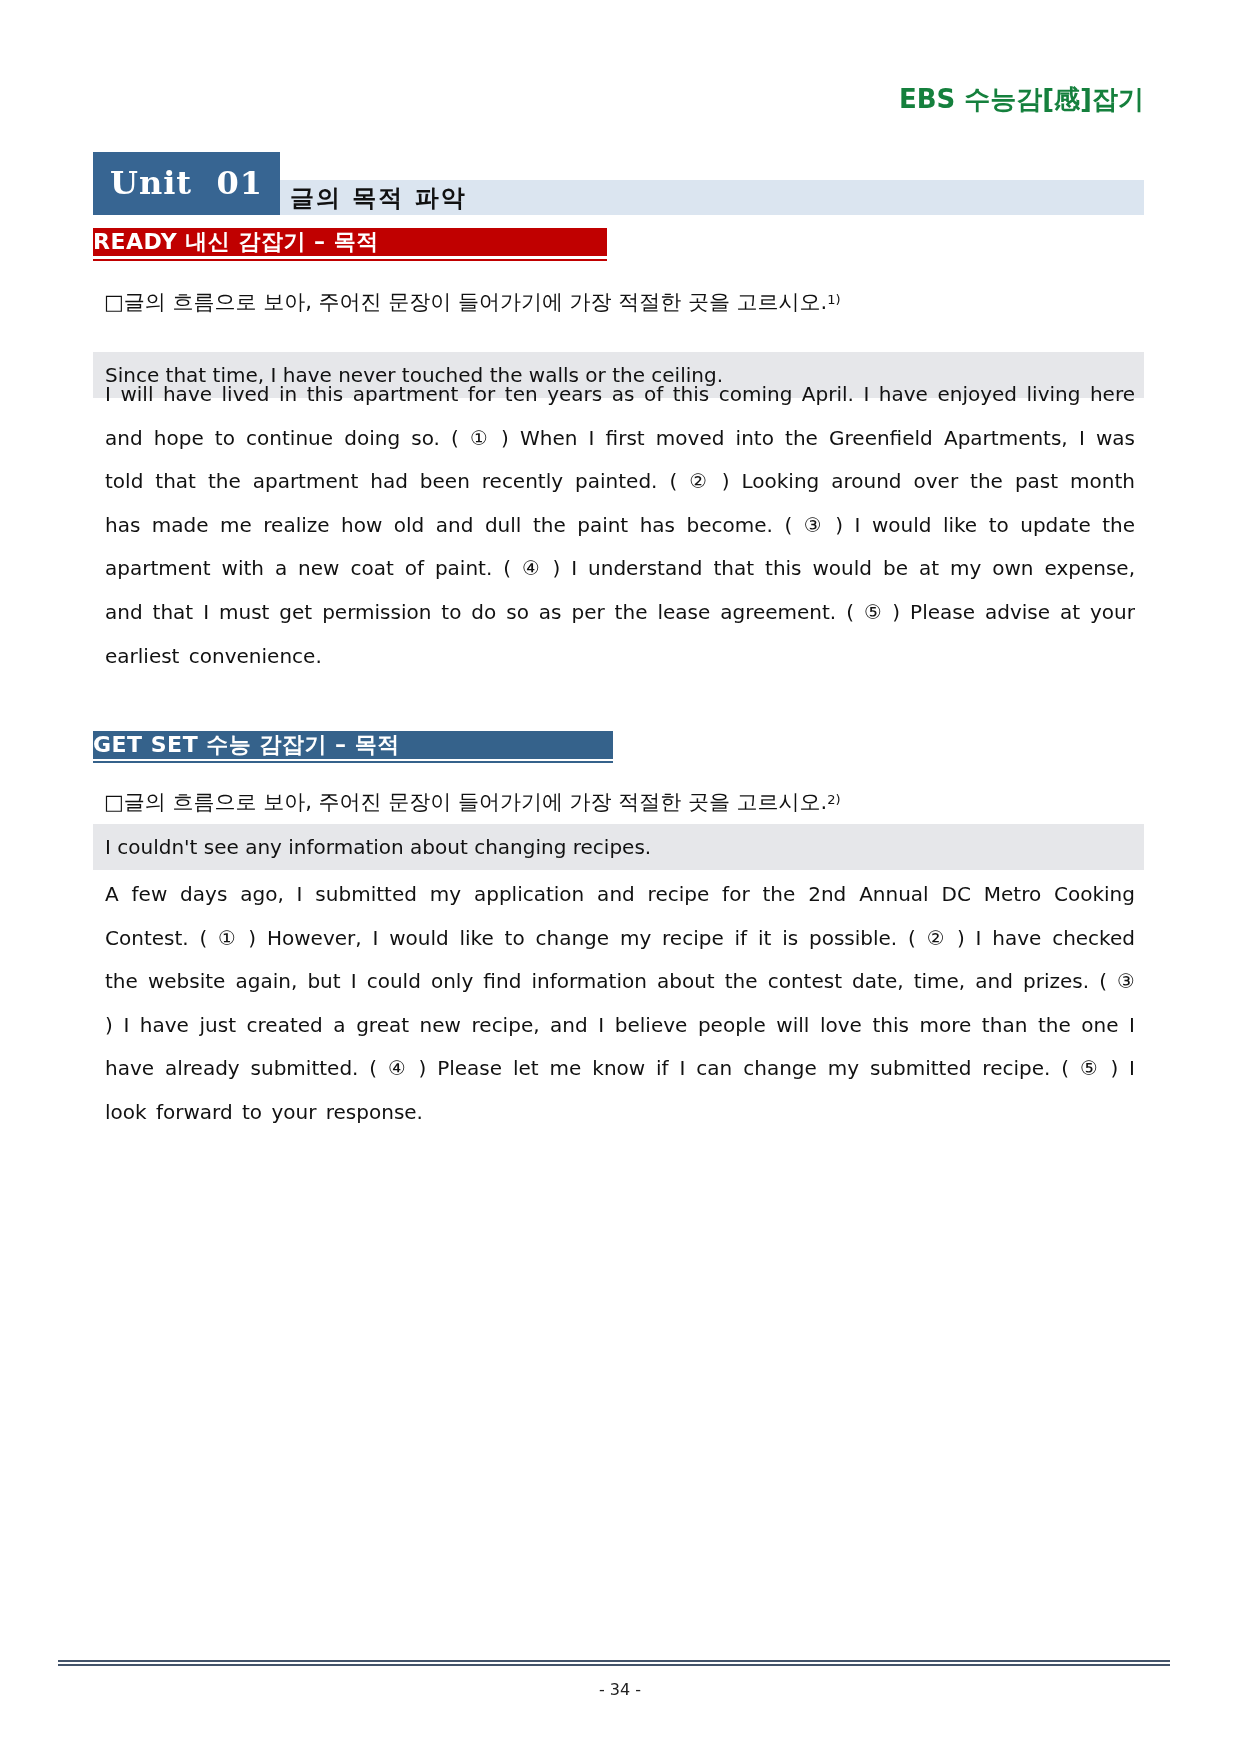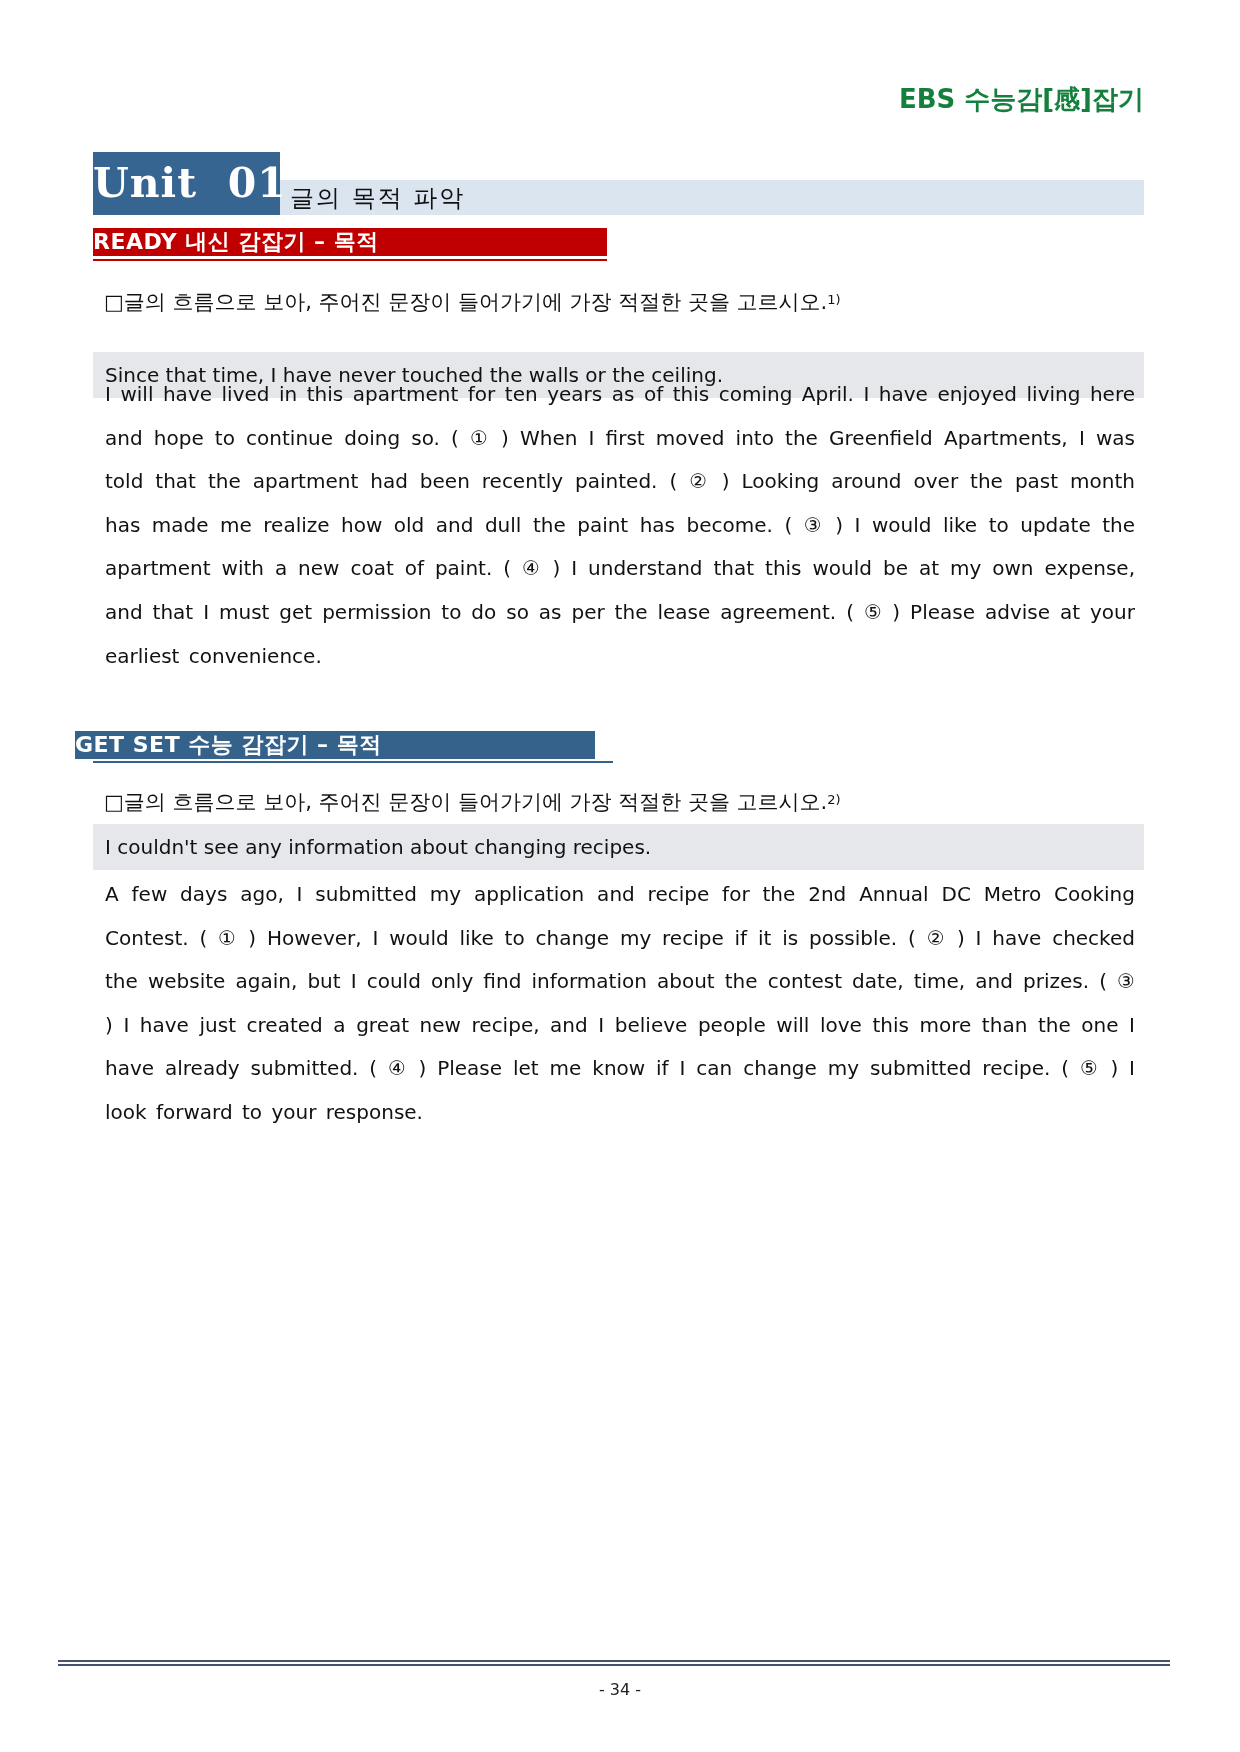--- a/index.html
+++ b/index.html
@@ -16,37 +16,37 @@
     }
     .unit-band {
       left: 280px; top: 180px; width: 864px; height: 35px;
       background: #dbe5f0;
     }
     .unit-box {
       left: 93px; top: 152px; width: 187px; height: 63px;
       background: #376592;
       color: #ffffff;
       font-family: "DejaVu Serif", "Liberation Serif", serif;
-      font-weight: bold; font-size: 41px;
+      font-weight: bold; font-size: 32px;
       line-height: 63px; text-align: center;
       letter-spacing: 1px;
     }
     .unit-subtitle {
-      left: 290px; top: 182px; font-size: 24px; font-weight: normal; color: #111;
+      left: 290px; top: 182px; font-size: 24px; font-weight: bold; color: #111;
       line-height: 32px; letter-spacing: 2px;
     }
     .section-bar {
       height: 28px; color: #ffffff; font-size: 22px; font-weight: bold;
       line-height: 28px; box-sizing: border-box;
       letter-spacing: 0.5px;
     }
     .section-under { height: 2px; }
     .ready { left: 93px; top: 228px; width: 514px; background: #c00000; }
     .ready-under { left: 93px; top: 259px; width: 514px; background: #c00000; }
-    .getset { left: 75px; top: 731px; width: 520px; background: #35628b; }
+    .getset { left: 93px; top: 731px; width: 520px; background: #35628b; }
     .getset-under { left: 93px; top: 761px; width: 520px; background: #35628b; }
     .question {
       left: 104px; font-size: 21px; line-height: 30px; color: #111;
     }
     .question .sup { font-size: 13px; vertical-align: 5px; }
     .given {
       left: 93px; width: 1051px; height: 46px; background: #e6e7ea;
       box-sizing: border-box; padding-left: 12px;
       font-size: 20px; line-height: 46px; color: #111;
     }

